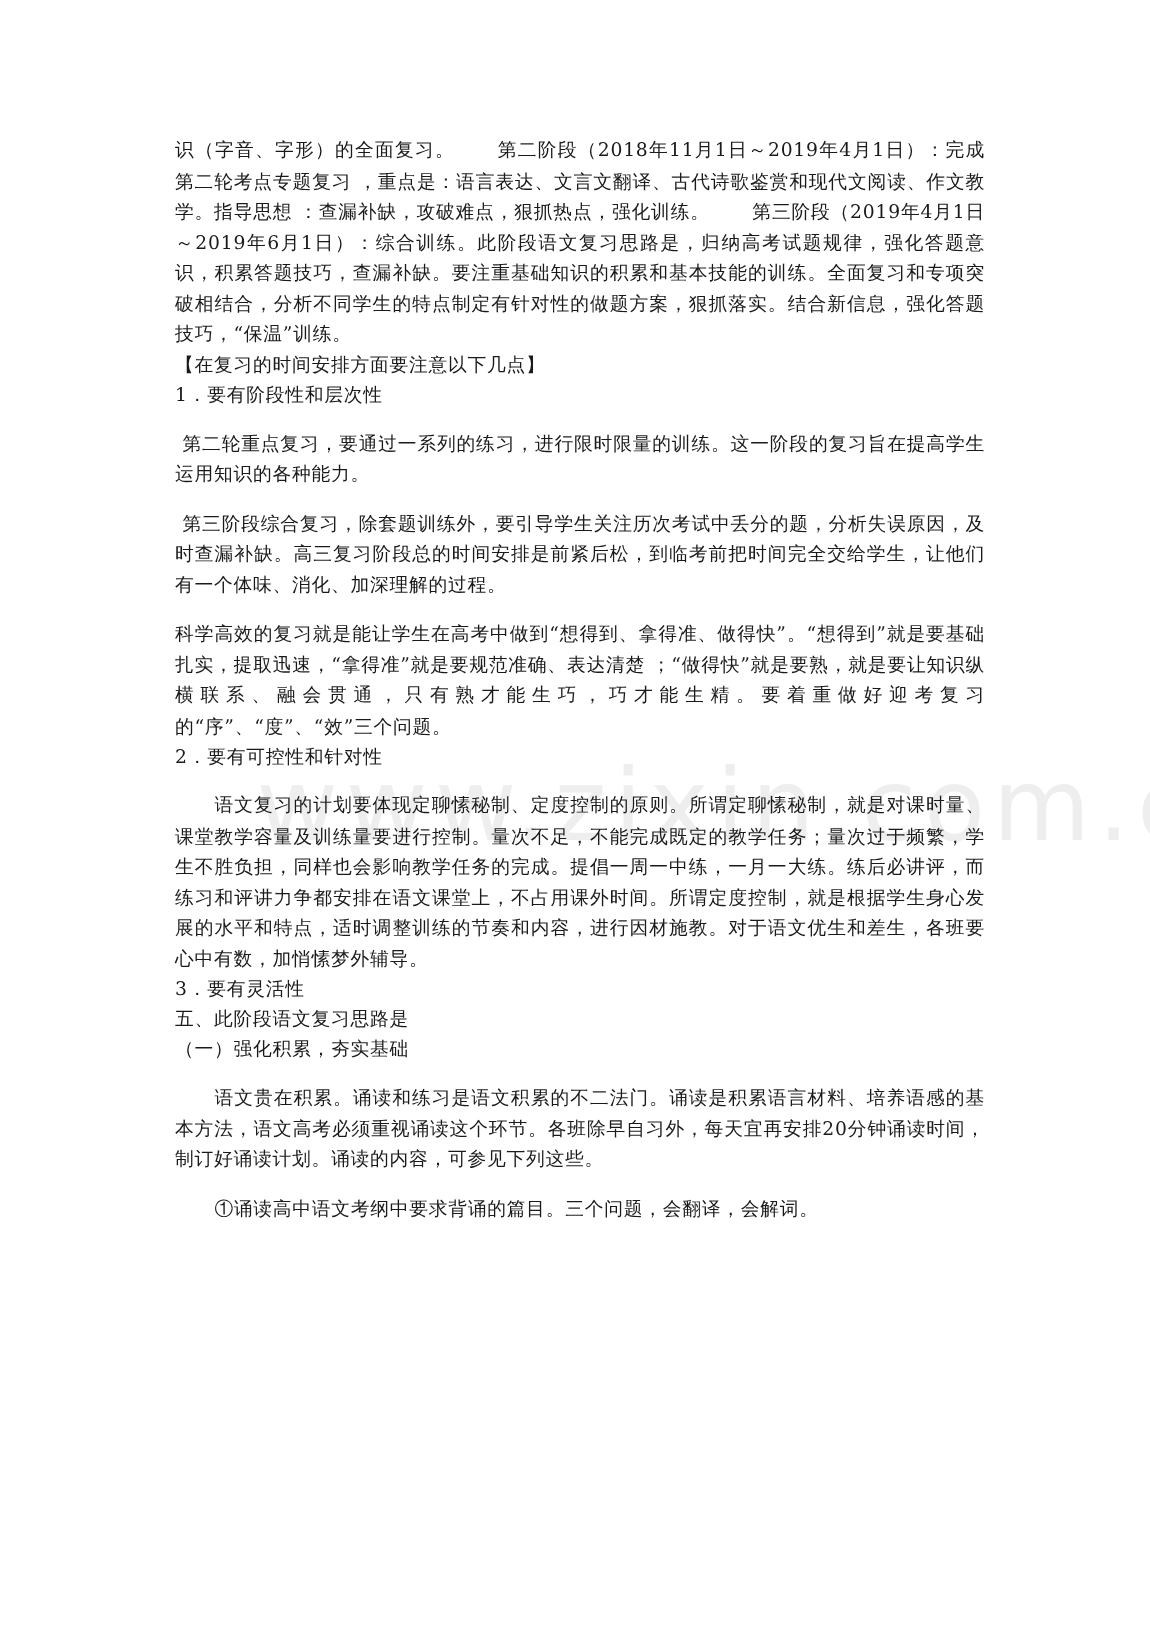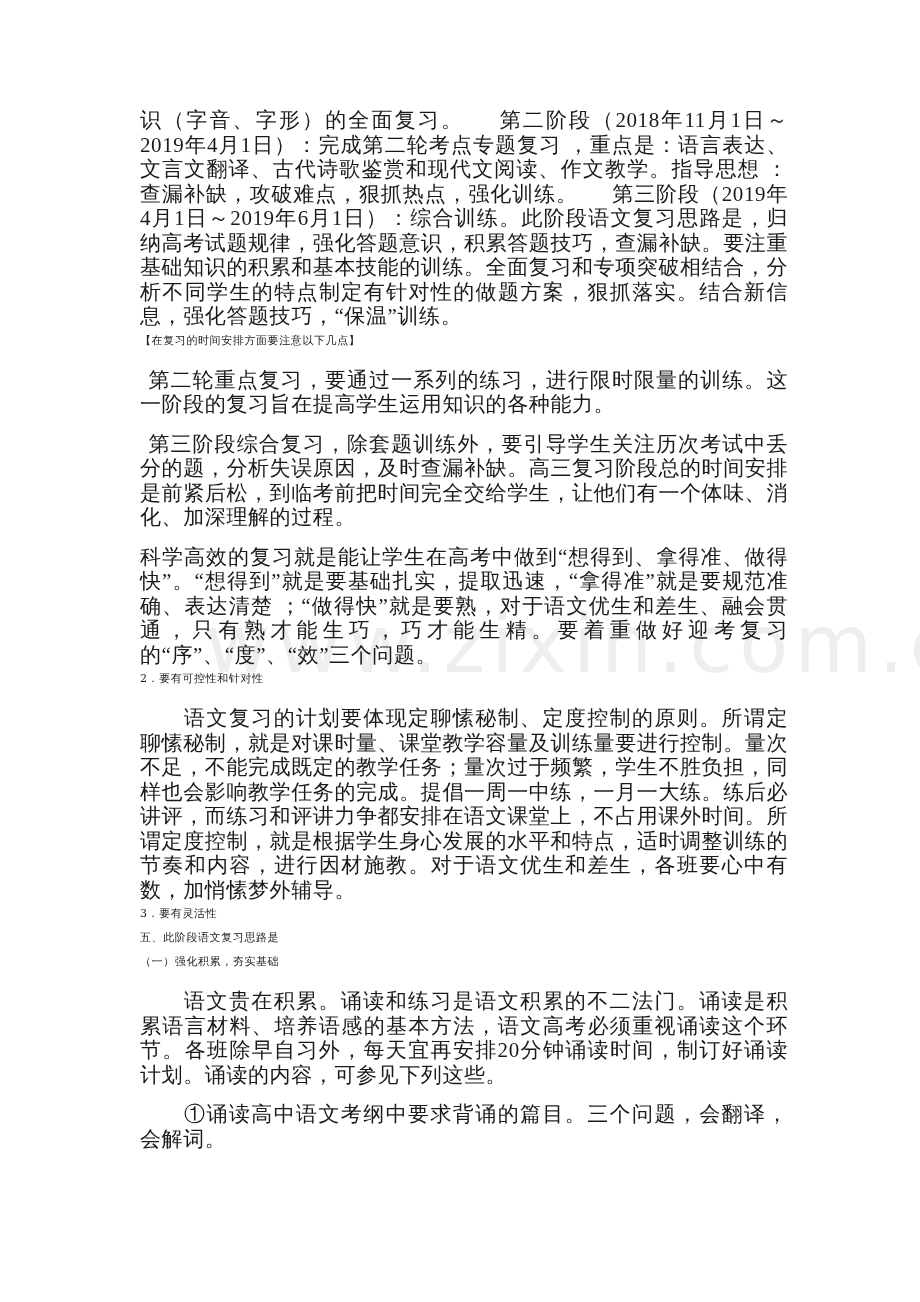--- a/index.html
+++ b/index.html
@@ -1,44 +1,45 @@
 <!DOCTYPE html>
 <html><head>
 <meta charset="utf-8">
 <style>
   html, body { margin: 0; padding: 0; background: #ffffff; }
   body { width: 920px; height: 1302px; position: relative; overflow: hidden;
          font-family: "DejaVu Serif", "Liberation Serif", serif; color: #1a1a1a; }
   .page { position: absolute; left: 140px; top: 108px; width: 648px; }
-  .p { font-size: 21px; line-height: 24.5px; margin: 0; text-align: justify; text-justify: inter-character; letter-spacing: 0.6px; font-family: Liberation Serif, serif; }
+  .p { font-size: 15px; line-height: 24.5px; margin: 0; text-align: justify; text-justify: inter-character; letter-spacing: 0.6px; }
   .indent { text-indent: 2.1em; }
   .smallindent { text-indent: 0.4em; }
   .gap { margin-top: 15px; }
   .gap-big { margin-top: 54px; }
-  .heading { font-size: 11px; line-height: 24px; margin: 0; letter-spacing: 0.6px; }
+  .heading { font-size: 15px; line-height: 24px; margin: 0; letter-spacing: 0.6px; }
   .sp { display: inline-block; width: 34px; }
   .watermark { position: absolute; left: 205px; top: 598px; font-family: "DejaVu Sans", sans-serif;
                font-size: 80px; color: rgba(160,160,160,0.18); letter-spacing: 6px; pointer-events: none; white-space: nowrap; }
 </style>
 </head>
 <body>
 
 <div class="watermark">www.zixin.com.cn</div>
 
 <div class="page">
 
   <p class="p">
     <span>识（字音、字形）的全面复习。</span><span class="sp"></span><span>第二阶段（2018年11月1日～2019年4月1日）：完成第二轮考点专题复习 ，重点是：语言表达、文言文翻译、古代诗歌鉴赏和现代文阅读、作文教学。指导思想 ：查漏补缺，攻破难点，狠抓热点，强化训练。</span><span class="sp"></span><span>第三阶段（2019年4月1日～2019年6月1日）：综合训练。此阶段语文复习思路是，归纳高考试题规律，强化答题意识，积累答题技巧，查漏补缺。要注重基础知识的积累和基本技能的训练。全面复习和专项突破相结合，分析不同学生的特点制定有针对性的做题方案，狠抓落实。结合新信息，强化答题技巧，“保温”训练。</span>
   </p>
 
   <p class="heading gap-big">【在复习的时间安排方面要注意以下几点】</p>
 
+  <p class="heading gap">1．要有阶段性和层次性</p>
   <p class="p smallindent gap">第二轮重点复习，要通过一系列的练习，进行限时限量的训练。这一阶段的复习旨在提高学生运用知识的各种能力。</p>
   <p class="p smallindent gap">第三阶段综合复习，除套题训练外，要引导学生关注历次考试中丢分的题，分析失误原因，及时查漏补缺。高三复习阶段总的时间安排是前紧后松，到临考前把时间完全交给学生，让他们有一个体味、消化、加深理解的过程。</p>
-  <p class="p gap">科学高效的复习就是能让学生在高考中做到“想得到、拿得准、做得快”。“想得到”就是要基础扎实，提取迅速，“拿得准”就是要规范准确、表达清楚 ；“做得快”就是要熟，对于语文优生和差生、融会贯通，只有熟才能生巧，巧才能生精。要着重做好迎考复习的“序”、“度”、“效”三个问题。</p>
+  <p class="p gap">科学高效的复习就是能让学生在高考中做到“想得到、拿得准、做得快”。“想得到”就是要基础扎实，提取迅速，“拿得准”就是要规范准确、表达清楚 ；“做得快”就是要熟，就是要让知识纵横联系、融会贯通，只有熟才能生巧，巧才能生精。要着重做好迎考复习的“序”、“度”、“效”三个问题。</p>
 
   <p class="heading gap">2．要有可控性和针对性</p>
   <p class="p indent gap">语文复习的计划要体现定聊愫秘制、定度控制的原则。所谓定聊愫秘制，就是对课时量、课堂教学容量及训练量要进行控制。量次不足，不能完成既定的教学任务；量次过于频繁，学生不胜负担，同样也会影响教学任务的完成。提倡一周一中练，一月一大练。练后必讲评，而练习和评讲力争都安排在语文课堂上，不占用课外时间。所谓定度控制，就是根据学生身心发展的水平和特点，适时调整训练的节奏和内容，进行因材施教。对于语文优生和差生，各班要心中有数，加悄愫梦外辅导。</p>
 
   <p class="heading gap">3．要有灵活性</p>
 
   <p class="heading gap">五、此阶段语文复习思路是</p>
   <p class="heading gap">（一）强化积累，夯实基础</p>
   <p class="p indent gap">语文贵在积累。诵读和练习是语文积累的不二法门。诵读是积累语言材料、培养语感的基本方法，语文高考必须重视诵读这个环节。各班除早自习外，每天宜再安排20分钟诵读时间，制订好诵读计划。诵读的内容，可参见下列这些。</p>
   <p class="p indent gap">①诵读高中语文考纲中要求背诵的篇目。三个问题，会翻译，会解词。</p>

